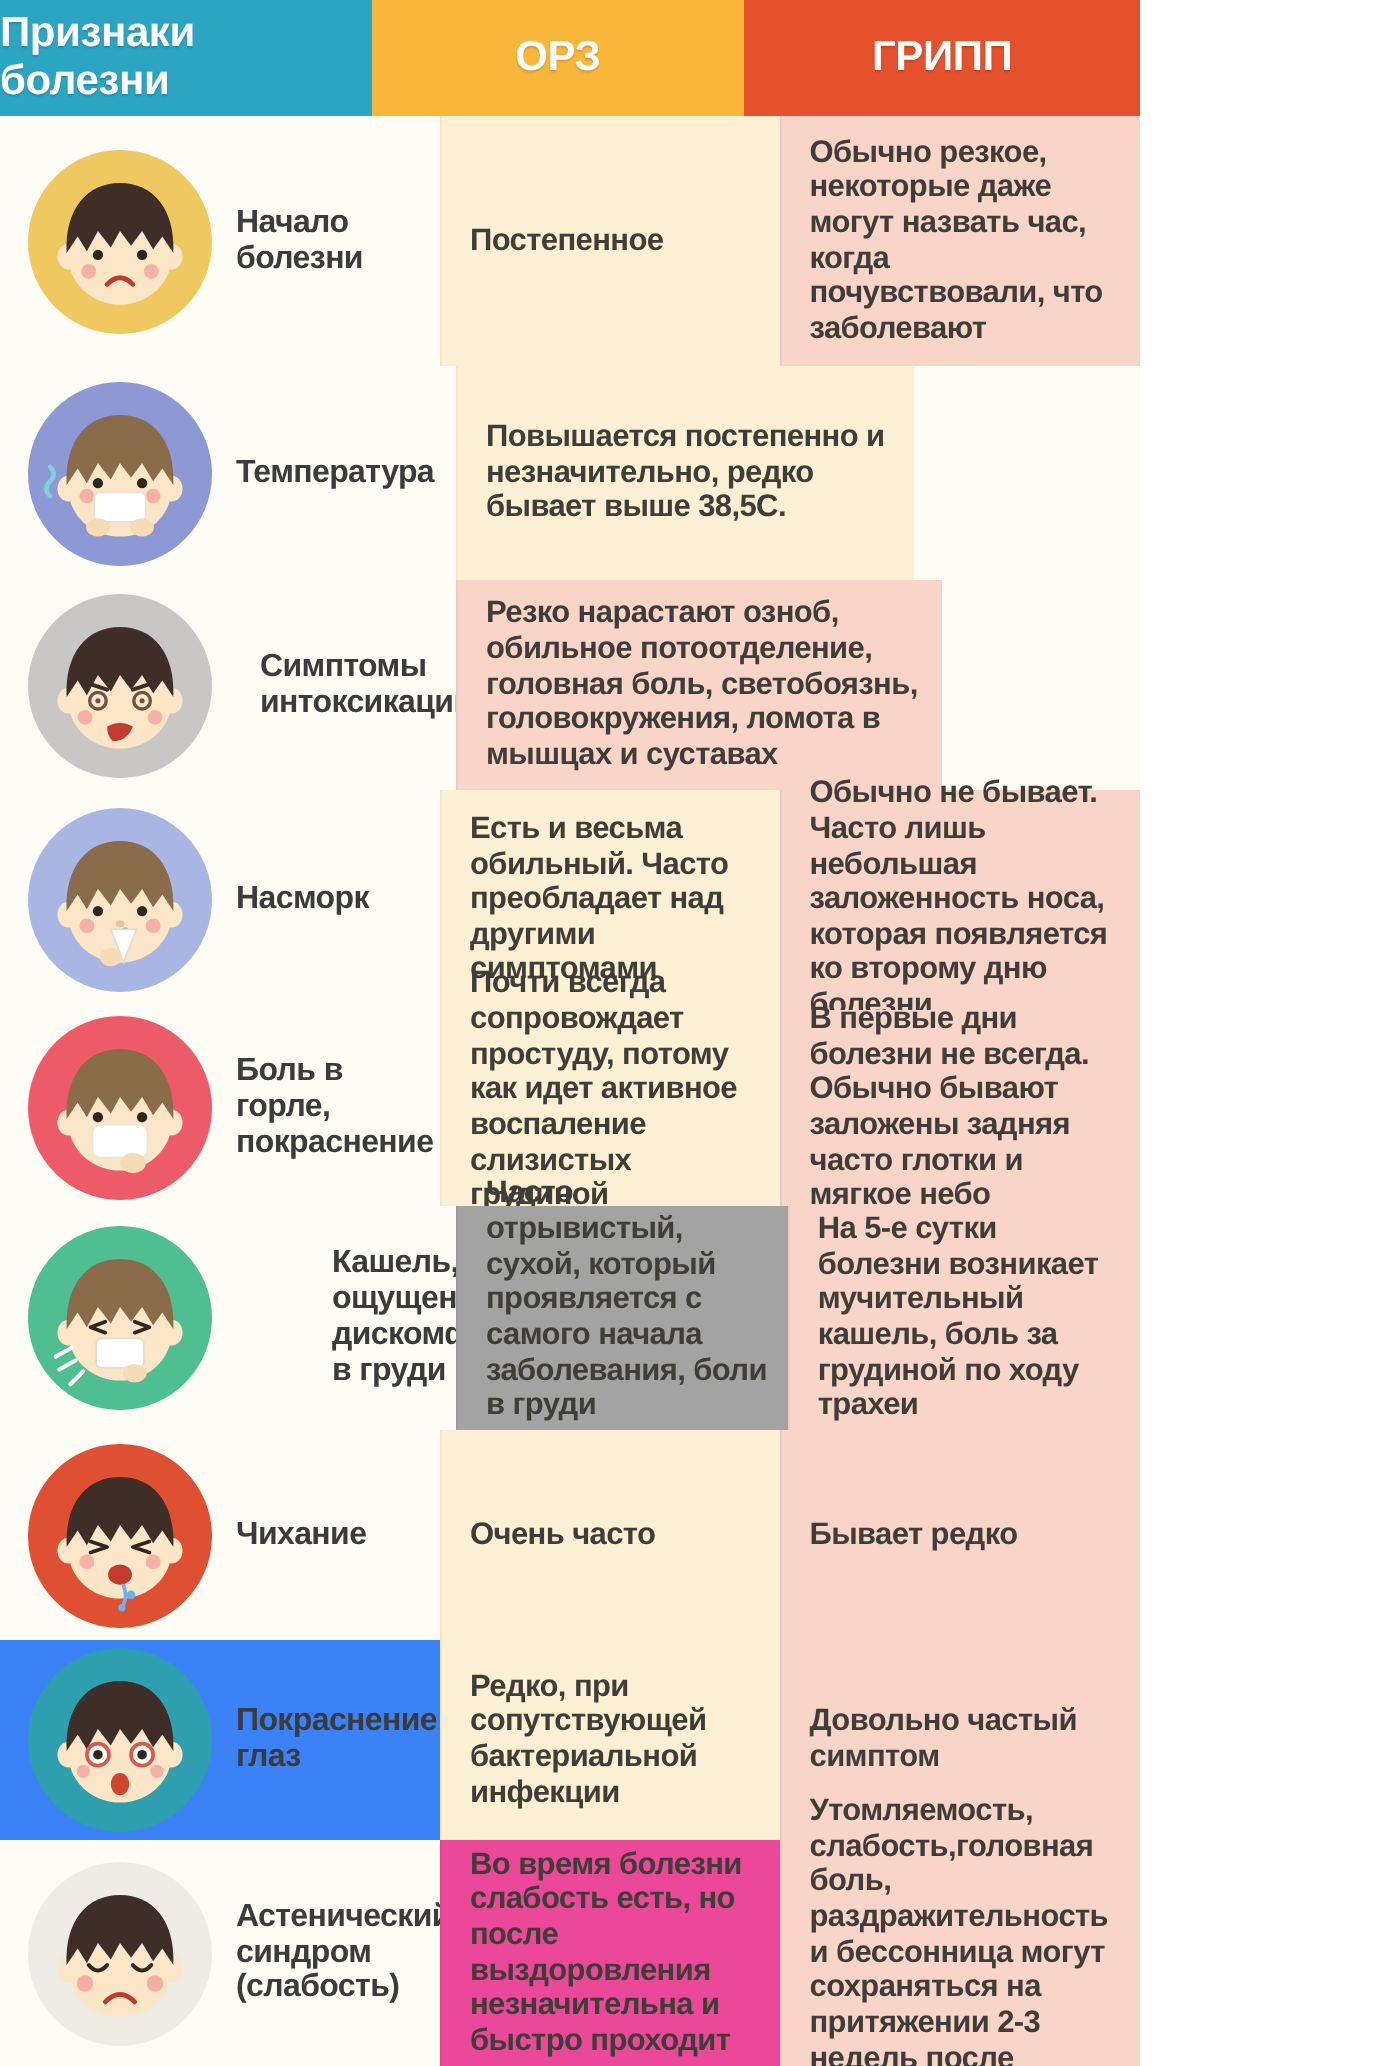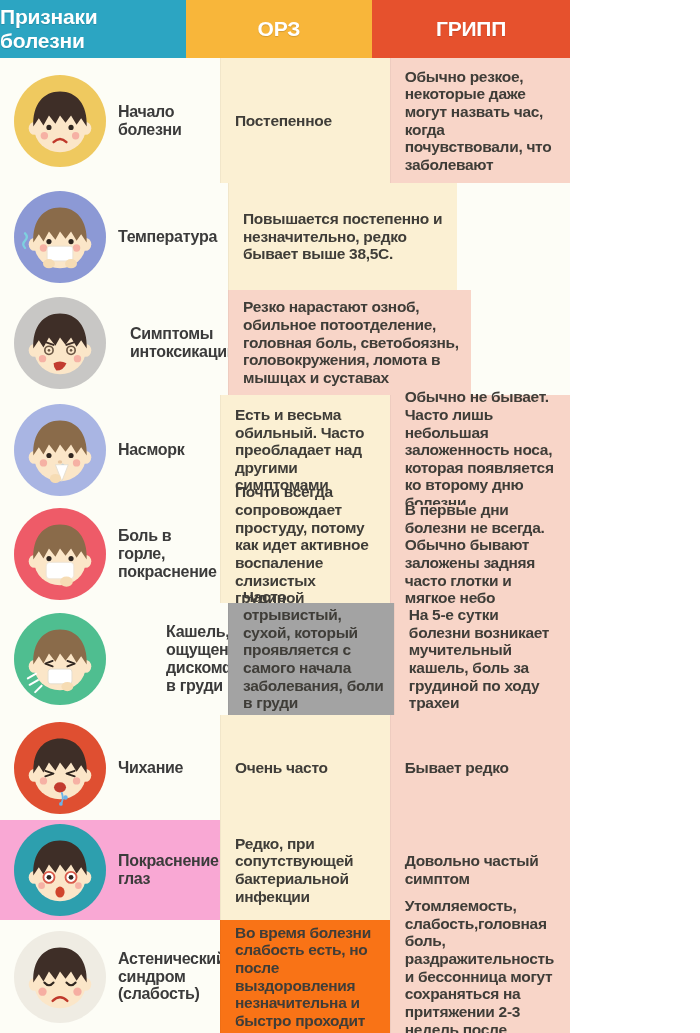--- a/index.html
+++ b/index.html
@@ -239,21 +239,21 @@
     </div>
     <div class="cell c-orz" style="background-color: rgb(251, 240, 211);">
       <div class="desc">Очень часто</div>
     </div>
     <div class="cell c-gripp" style="background-color: rgb(248, 213, 200);">
       <div class="desc">Бывает редко</div>
     </div>
   </div>
 
   <div class="row r8">
-    <div class="cell c-sym" style="background-color: #f9a8d4; justify-content: center;">
+    <div class="cell c-sym" style="background-color: #3b82f6; justify-content: center;">
       <div class="icon-circle" style="background-color: rgb(45, 159, 174);">
         <svg viewBox="0 0 100 100">
           <ellipse cx="22" cy="58" rx="6" ry="7" fill="#fbe6c8"></ellipse>
             <ellipse cx="78" cy="58" rx="6" ry="7" fill="#fbe6c8"></ellipse>
           <ellipse cx="50" cy="58" rx="28" ry="26" fill="#fbe6c8"></ellipse>
           <path d="M50 18 C32 18 20 32 21 56 L27 47 L32 55 L38 44 L45 53 L50 44 L56 52 L62 44 L68 54 L73 47 L79 56 C80 32 68 18 50 18 Z" fill="#3e2e27"></path>
           <circle cx="38" cy="58" r="6" fill="#ffffff" stroke="#d85a4a" stroke-width="2"></circle>
           <circle cx="38" cy="58" r="2.6" fill="#2f2620"></circle>
           <circle cx="62" cy="58" r="6" fill="#ffffff" stroke="#d85a4a" stroke-width="2"></circle>
           <circle cx="62" cy="58" r="2.6" fill="#2f2620"></circle>
@@ -282,21 +282,21 @@
           <path d="M50 18 C32 18 20 32 21 56 L27 47 L32 55 L38 44 L45 53 L50 44 L56 52 L62 44 L68 54 L73 47 L79 56 C80 32 68 18 50 18 Z" fill="#3e2e27"></path>
           <path d="M33 56 q5 6 10 0" stroke="#2f2620" stroke-width="2.2" fill="none" stroke-linecap="round"></path>
           <path d="M57 56 q5 6 10 0" stroke="#2f2620" stroke-width="2.2" fill="none" stroke-linecap="round"></path>
           <circle cx="31" cy="66" r="4.5" fill="#f5a79d" opacity="0.9"></circle>
             <circle cx="69" cy="66" r="4.5" fill="#f5a79d" opacity="0.9"></circle>
           <path d="M42 76 Q50 68 58 76" stroke="#c0392b" stroke-width="2.6" fill="none" stroke-linecap="round"></path>
         </svg>
       </div>
       <div class="sym-label">Астенический синдром (слабость)</div>
     </div>
-    <div class="cell c-orz" style="background-color: #f97316;">
+    <div class="cell c-orz" style="background-color: #ec4899;">
       <div class="desc">Во время болезни слабость есть, но после выздоровления незначительна и быстро проходит</div>
     </div>
     <div class="cell c-gripp" style="background-color: rgb(248, 213, 200);">
       <div class="desc">Утомляемость, слабость,головная боль, раздражительность и бессонница могут сохраняться на притяжении 2-3 недель после окончания болезни</div>
     </div>
   </div>
 
 </div>
 
 </body></html>

